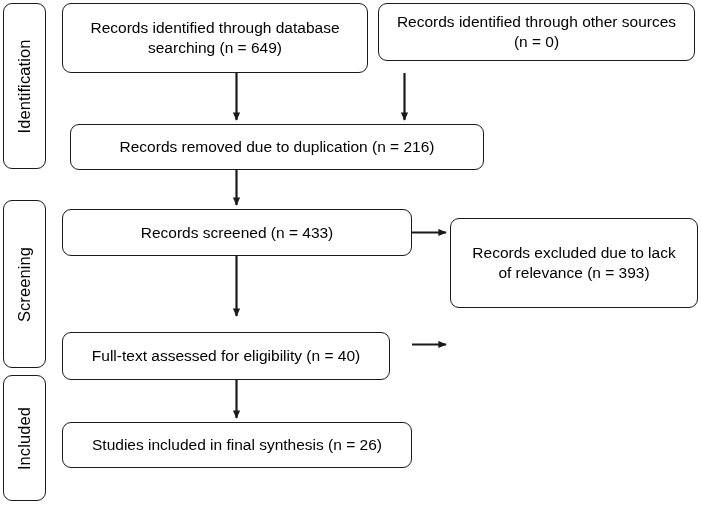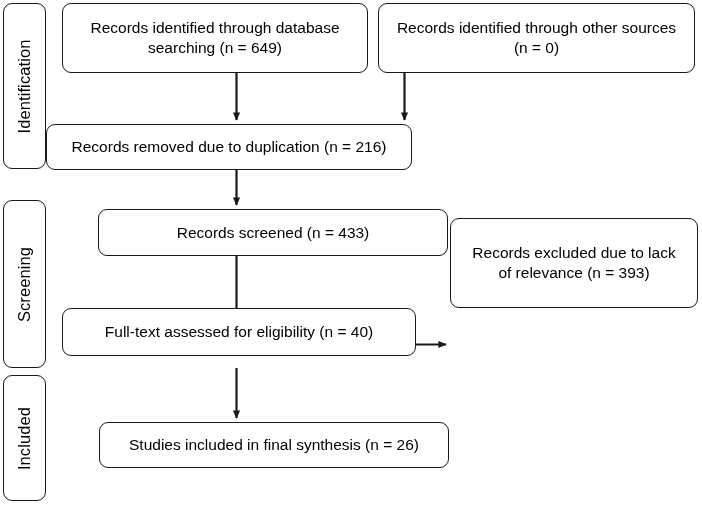--- a/index.html
+++ b/index.html
@@ -104,40 +104,40 @@
     <line x1="412" y1="344.5" x2="446" y2="344.5" stroke="#1a1a1a" stroke-width="2.2" marker-end="url(#arrowhead)"></line>
 
     <line x1="236.5" y1="368" x2="236.5" y2="418" stroke="#1a1a1a" stroke-width="2.2" marker-end="url(#arrowhead)"></line>
   </svg>
 
   <div class="node" style="left:62px; top:3px; width:306px; height:70px;">
     <span class="lines">Records identified through database
 searching (n = 649)</span>
   </div>
 
-  <div class="node" style="left:378px; top:3px; width:317px; height:70px;">
+  <div class="node" style="left:378px; top:3px; width:317px; height:58px;">
     <span class="lines">Records identified through other sources
 (n = 0)</span>
   </div>
 
-  <div class="node" style="left:46px; top:124px; width:366px; height:46px;">
+  <div class="node" style="left:70px; top:124px; width:414px; height:46px;">
     <span class="lines">Records removed due to duplication (n = 216)</span>
   </div>
 
-  <div class="node" style="left:62px; top:209px; width:350px; height:47px;margin-left:36px;">
+  <div class="node" style="left:62px; top:209px; width:350px; height:47px;">
     <span class="lines">Records screened (n = 433)</span>
   </div>
 
   <div class="node" style="left:450px; top:210px; width:248px; height:90px;margin-top:8px;">
     <span class="lines">Records excluded due to lack
 of relevance (n = 393)</span>
   </div>
 
-  <div class="node" style="left:62px; top:308px; width:354px; height:48px;">
+  <div class="node" style="left:62px; top:332px; width:328px; height:48px;">
     <span class="lines">Full-text assessed for eligibility (n = 40)</span>
   </div>
 
 
-  <div class="node" style="left:62px; top:422px; width:350px; height:46px;margin-left:37px;">
+  <div class="node" style="left:62px; top:422px; width:350px; height:46px;">
     <span class="lines">Studies included in final synthesis (n = 26)</span>
   </div>
 
 </div>
 
 </body></html>

